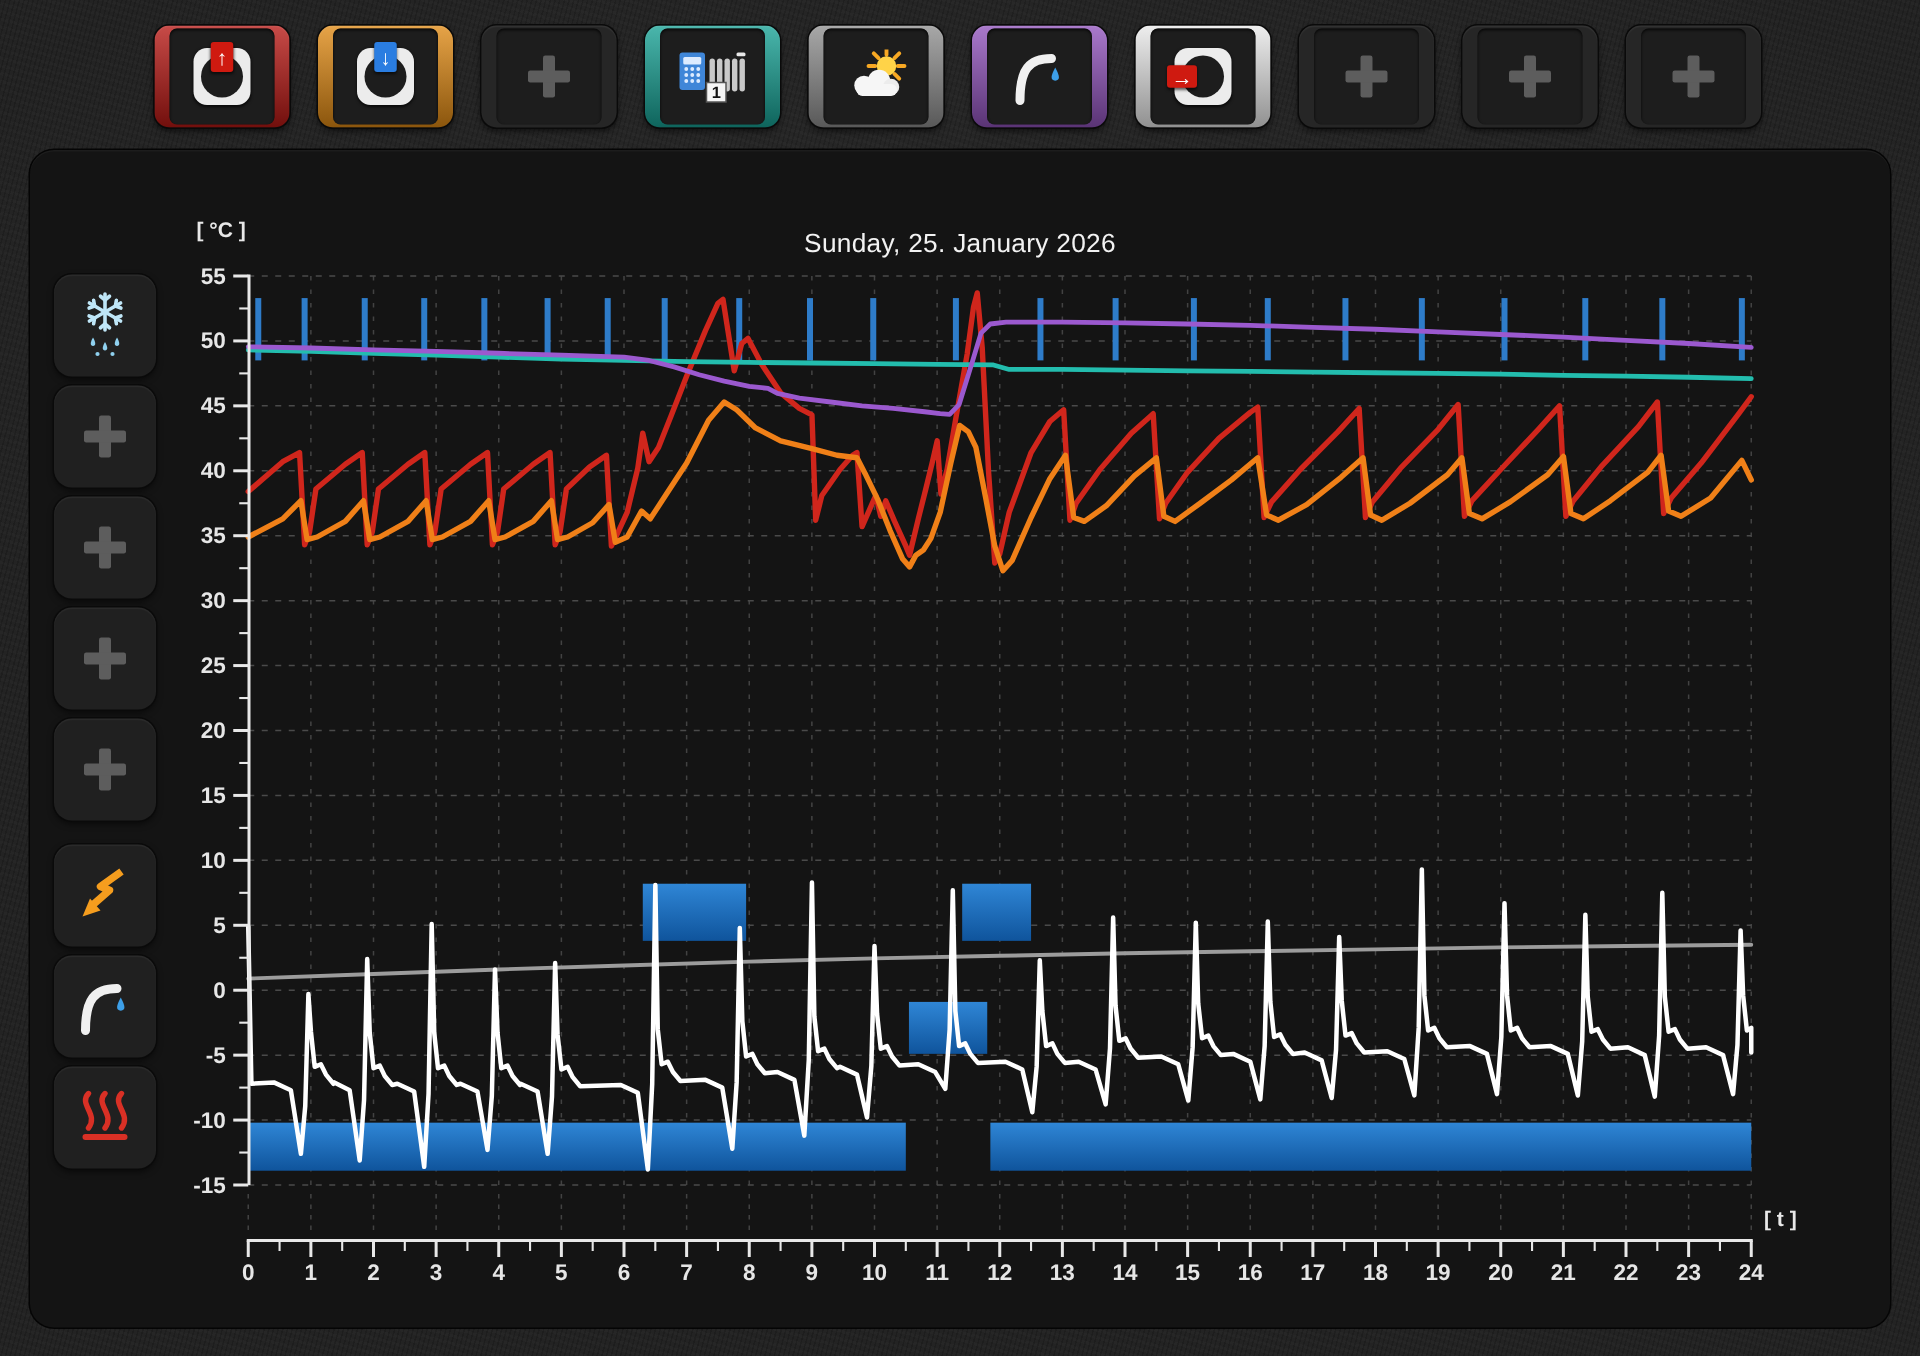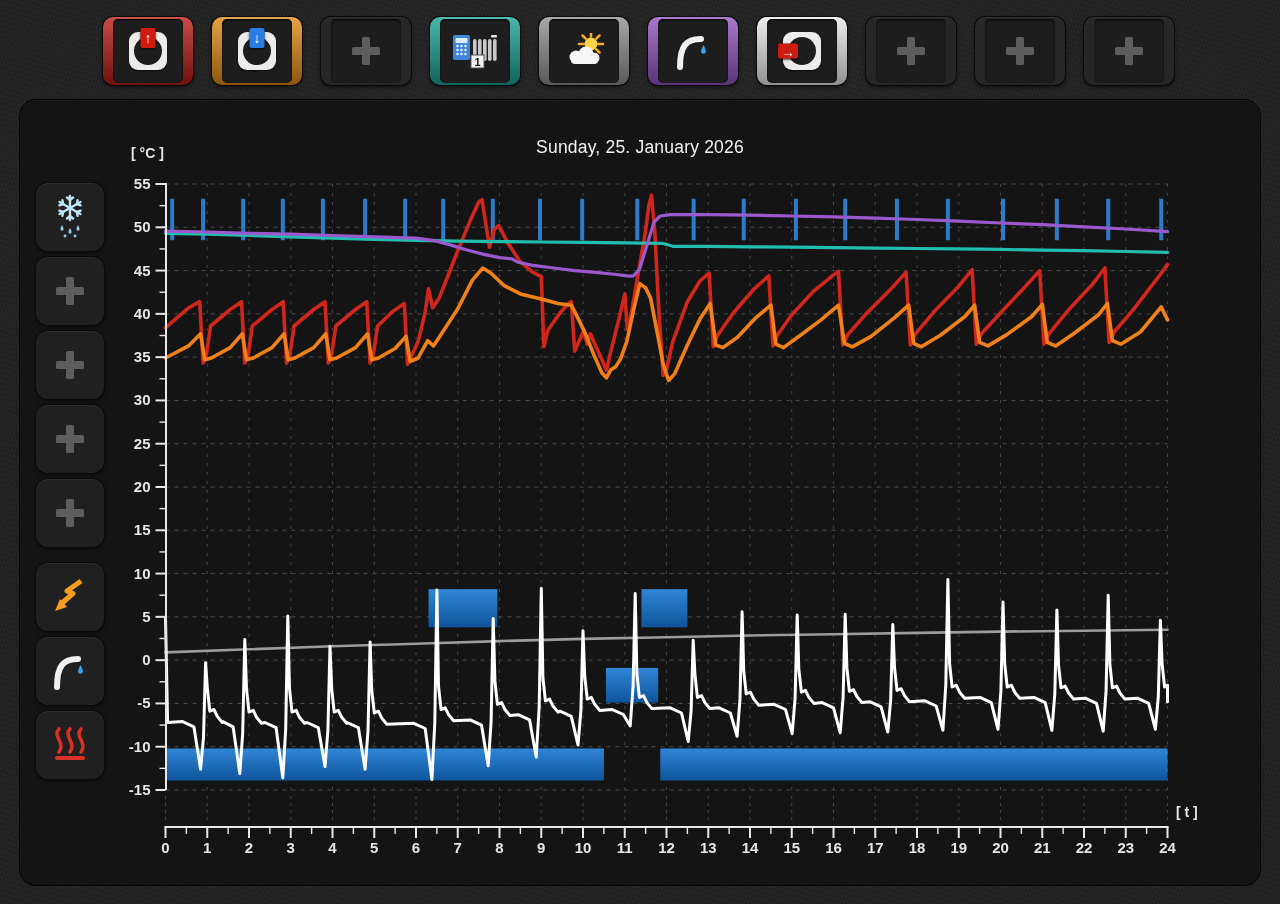--- a/index.html
+++ b/index.html
@@ -14,21 +14,21 @@
   }
   .page{position:relative;width:1280px;height:904px;}
 
   
   .panel{
     position:absolute;left:20px;top:100px;width:1240px;height:785px;
     background:#141414;border-radius:16px;z-index:1;
     box-shadow:0 0 0 1px rgba(0,0,0,0.85), inset 0 1px 0 rgba(255,255,255,0.04);
   }
   .chart-title{
-    position:absolute;left:20px;top:137px;width:1240px;text-align:center;
+    position:absolute;left:20px;top:152px;width:1240px;text-align:center;
     color:#f2f2f2;font-size:17.5px;letter-spacing:0.2px;z-index:2;
   }
   .y-unit{position:absolute;left:131px;top:145px;color:#e8e8e8;font-size:14px;font-weight:bold;z-index:2;}
   .x-unit{position:absolute;left:1176px;top:804px;color:#e8e8e8;font-size:14px;font-weight:bold;z-index:2;}
   svg.chart{position:absolute;left:0;top:0;width:1280px;height:904px;z-index:2;pointer-events:none;}
 
   
   .tbtn{
     position:absolute;top:17px;width:90px;height:68px;border-radius:10px;
     background:#262626;cursor:pointer;z-index:3;

